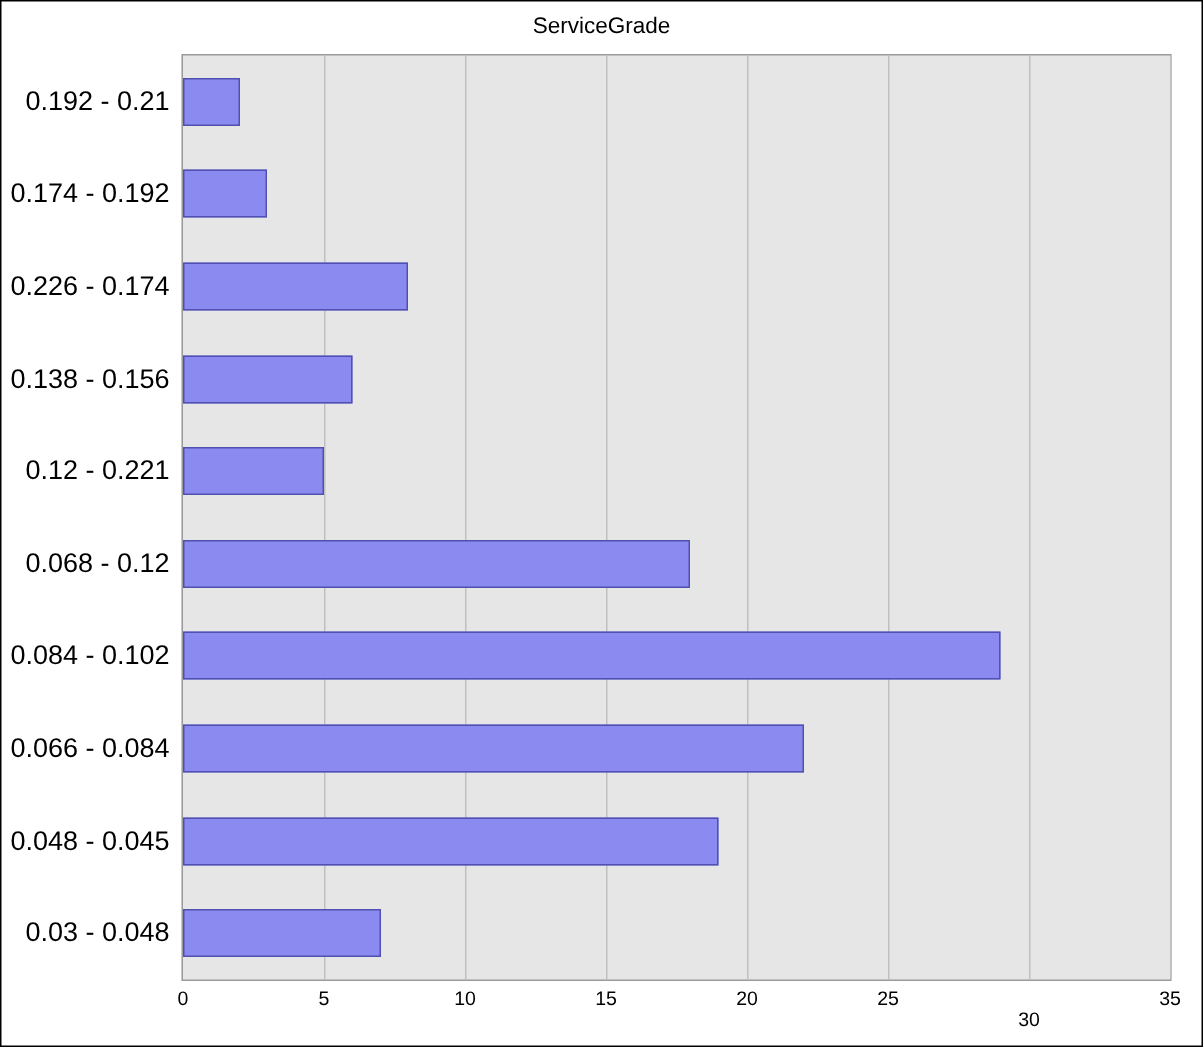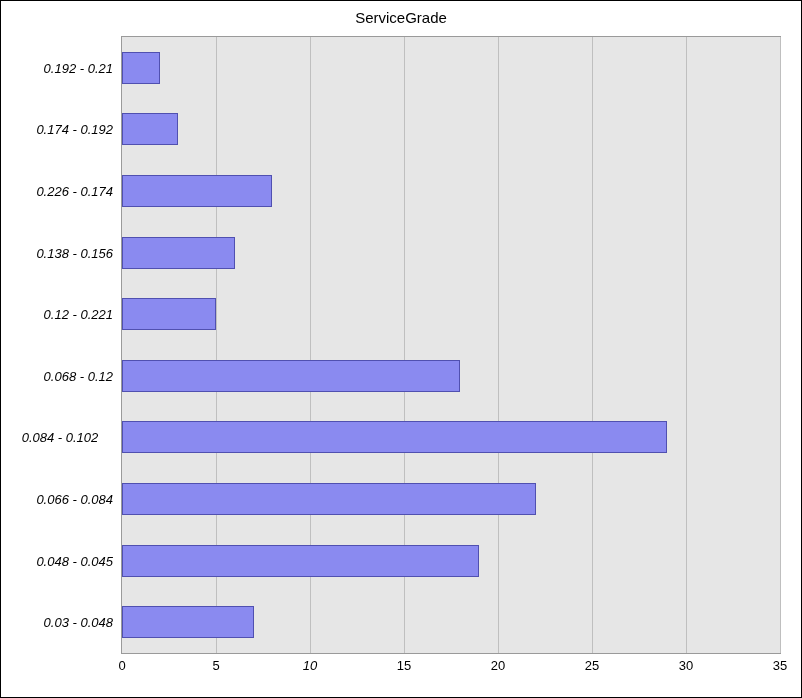--- a/index.html
+++ b/index.html
@@ -52,23 +52,22 @@
     box-sizing: border-box;
     left: 0;
   }
   .ytick {
     position: absolute;
     right: 688px; 
     text-align: right;
     width: 106px;
     left: 6px;
     transform: translateY(-50%);
-    font-size: 13px;
+    font-size: 18px;
     white-space: nowrap;
-    font-style: italic;
   }
   .xtick {
     position: absolute;
     transform: translateX(-50%);
     font-size: 13px;
   }
 </style>
 </head>
 <body>
 
@@ -89,25 +88,25 @@
       <div class="bar" style="top: 199.6px; width: 112.8px;"></div>
       <div class="bar" style="top: 261.2px; width: 94px;"></div>
       <div class="bar" style="top: 322.8px; width: 338.4px;"></div>
       <div class="bar" style="top: 384.4px; width: 545.2px;"></div>
       <div class="bar" style="top: 446px; width: 413.6px;"></div>
       <div class="bar" style="top: 507.6px; width: 357.2px;"></div>
       <div class="bar" style="top: 569.2px; width: 131.6px;"></div>
     </div>
 <div class="xtick" style="left: 121px; top: 657px;">0</div>
     <div class="xtick" style="left: 215px; top: 657px;">5</div>
-    <div class="xtick" style="left: 309px; top: 657px; font-style: italic;">10</div>
+    <div class="xtick" style="left: 309px; top: 657px;">10</div>
     <div class="xtick" style="left: 403px; top: 657px;">15</div>
     <div class="xtick" style="left: 497px; top: 657px;">20</div>
     <div class="xtick" style="left: 591px; top: 657px;">25</div>
-    <div class="xtick" style="left: 685px; top: 657px;">30</div>
+    <div class="xtick" style="left: 685px; top: 671px;">30</div>
     <div class="xtick" style="left: 779px; top: 657px;">35</div>
     <div class="ytick" style="top: 66.8px;">0.192 - 0.21</div>
     <div class="ytick" style="top: 128.4px;">0.174 - 0.192</div>
     <div class="ytick" style="top: 190px;">0.226 - 0.174</div>
     <div class="ytick" style="top: 251.6px;">0.138 - 0.156</div>
     <div class="ytick" style="top: 313.2px;">0.12 - 0.221</div>
     <div class="ytick" style="top: 374.8px;">0.068 - 0.12</div>
     <div class="ytick" style="top: 436.4px; text-align: center;">0.084 - 0.102</div>
     <div class="ytick" style="top: 498px;">0.066 - 0.084</div>
     <div class="ytick" style="top: 559.6px;">0.048 - 0.045</div>

